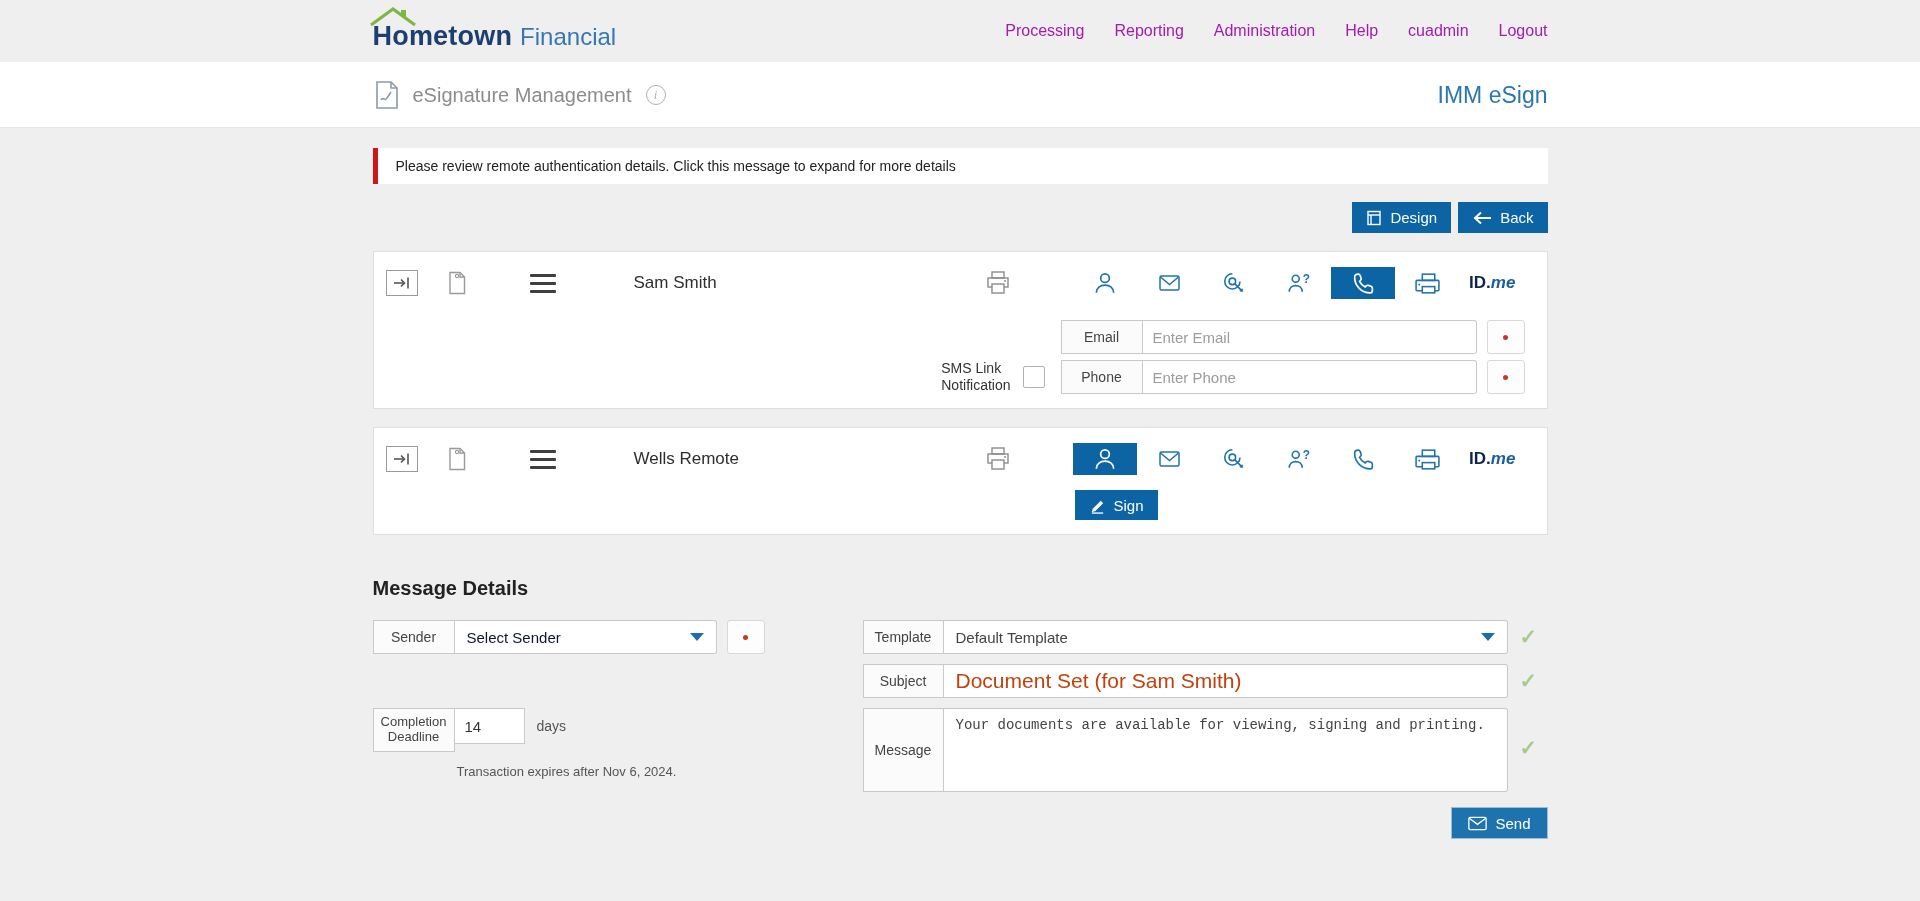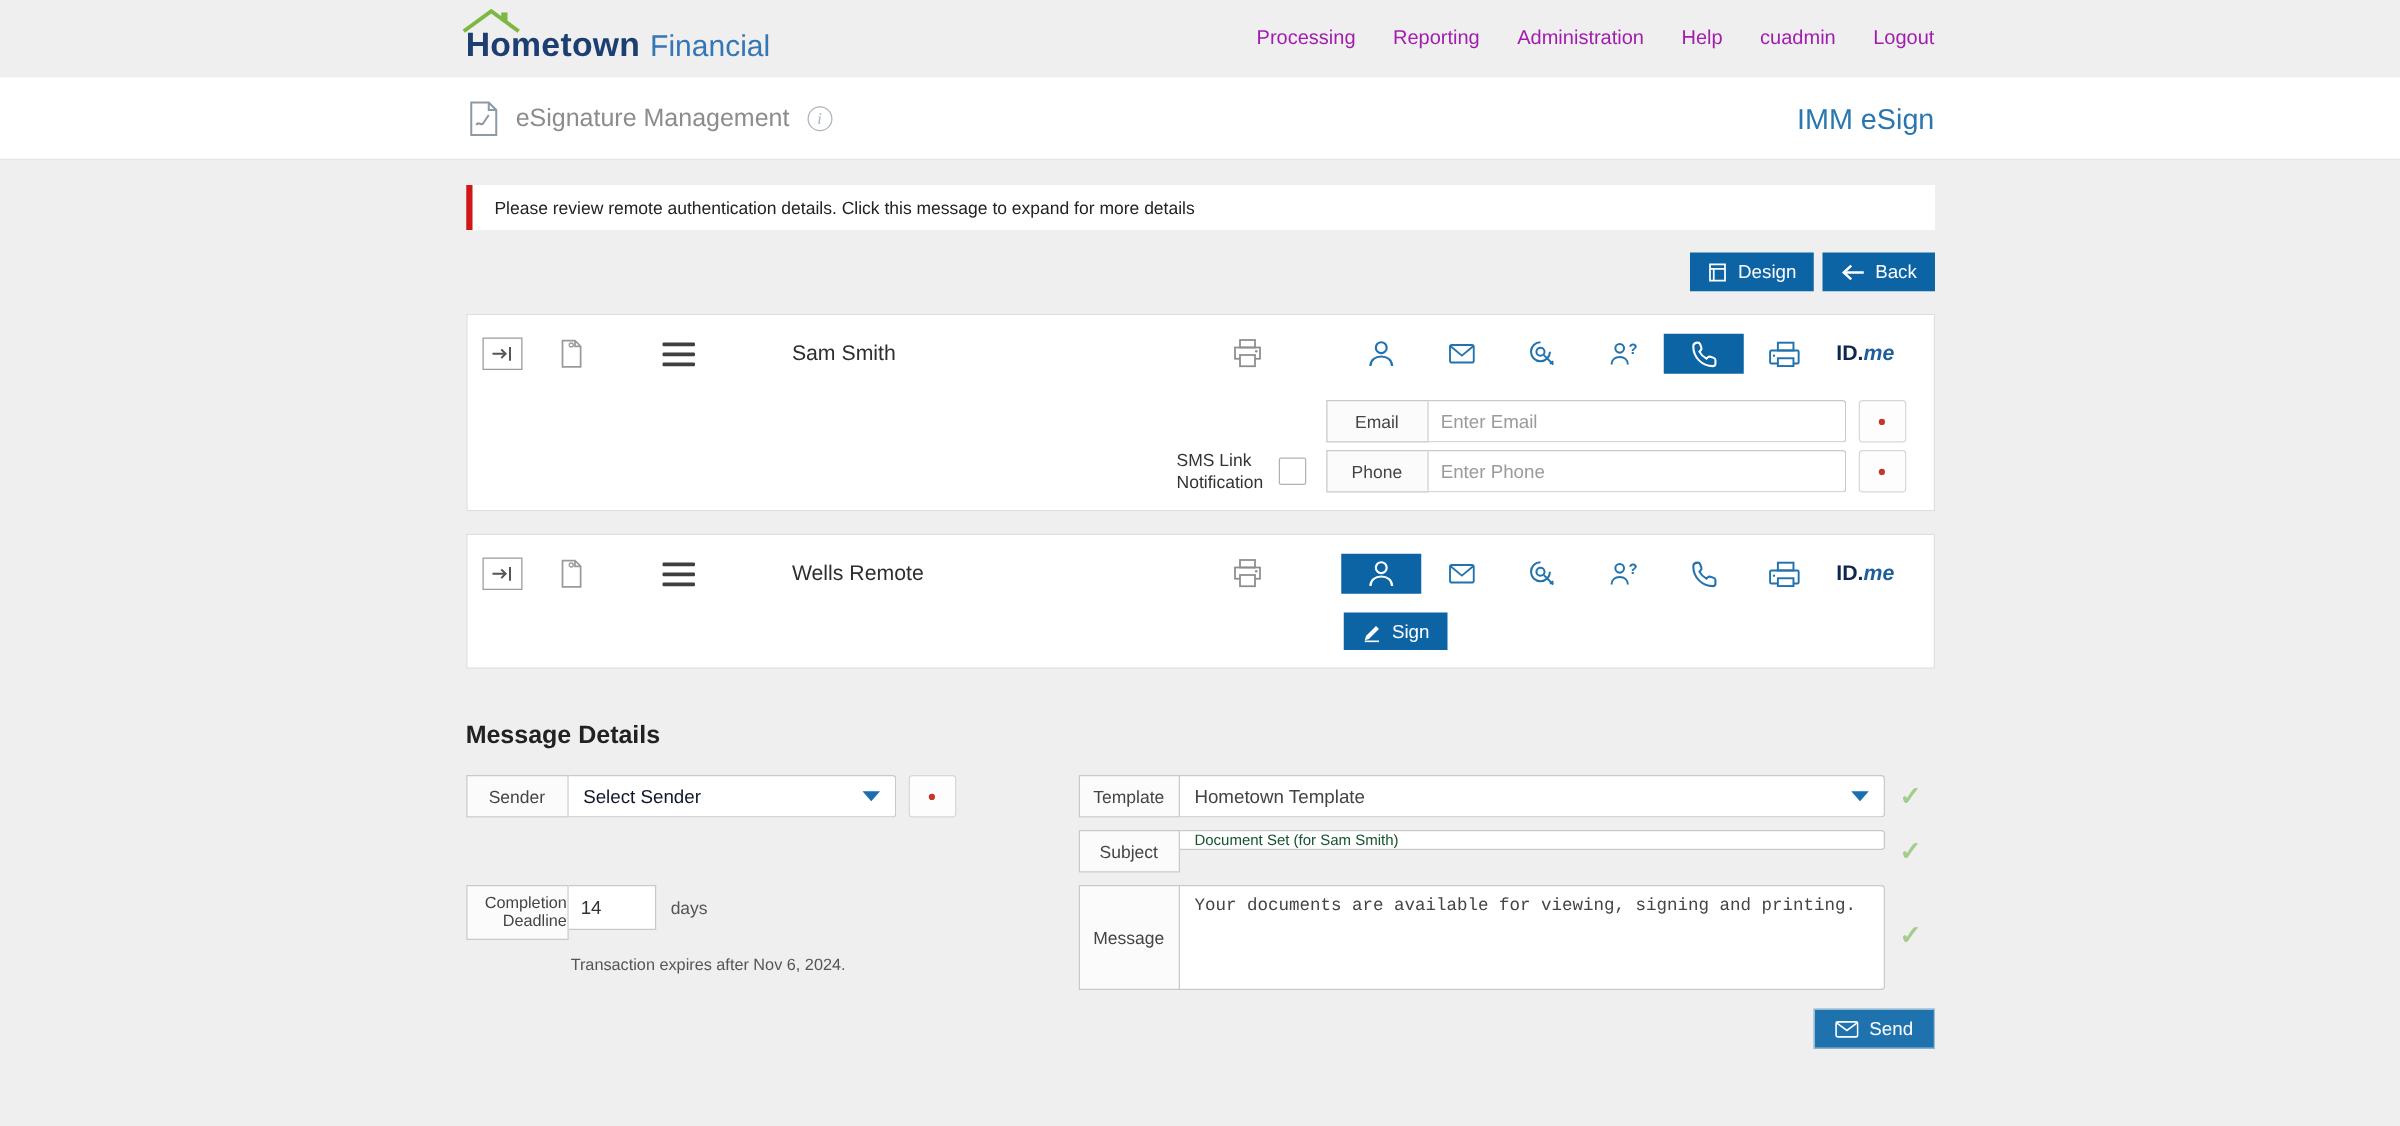--- a/index.html
+++ b/index.html
@@ -78,29 +78,29 @@
 
   .field-row { display: flex; align-items: flex-start; margin-bottom: 10px; }
   .dropdown { height: 34px; background: #fff; border: 1px solid #c9c9c9; border-left: none; display: flex; align-items: center; justify-content: space-between; padding: 0 12px; cursor: pointer; border-radius: 0 3px 3px 0; }
   .dropdown .val { font-size: 15px; }
   .val.placeholder { color: #0f172a; }
   .val.filled { color: #444; }
   .caret { width: 0; height: 0; border-left: 7px solid transparent; border-right: 7px solid transparent; border-top: 8px solid #1d6eae; }
 
   .sender-dd { width: 262px; }
   .deadline-row { margin-top: 54px; }
-  .label-box.tall { height: 44px; font-size: 13px; align-items: flex-end; }
+  .label-box.tall { height: 44px; font-size: 13px; }
   .num-input { width: 70px; height: 36px; border: 1px solid #c9c9c9; border-left: none; padding: 0 10px; font-size: 15px; font-family: inherit; color: #333; }
   .days { font-size: 14px; color: #555; margin-left: 12px; margin-top: 10px; }
   .expires { margin-top: 12px; margin-left: 84px; font-size: 13px; color: #555; }
 
   .rc-label { width: 81px; min-height: 34px; align-self: stretch; }
   .rc-field { width: 564px; }
   .check { font-size: 21px; color: #a4cc8b; margin-left: 12px; margin-top: 5px; font-weight: bold; }
-  .subject-input { width: 564px; height: 16px; border: 1px solid #c9c9c9; border-left: none; padding: 0 12px; font-size: 12px; font-family: inherit; color: #14532d; border-radius: 0 3px 3px 0; }
+  .subject-input { width: 564px; height: 34px; border: 1px solid #c9c9c9; border-left: none; padding: 0 12px; font-size: 21px; font-family: inherit; color: #c2410c; border-radius: 0 3px 3px 0; }
   .message-area { width: 564px; height: 84px; border: 1px solid #c9c9c9; border-left: none; padding: 8px 12px; font-size: 14px; font-family: Liberation Mono, monospace; color: #444; resize: none; border-radius: 0 3px 3px 0; }
   .send-row { display: flex; justify-content: flex-end; margin-top: 15px; padding-right: 0; }
   .send-btn { display: inline-flex; align-items: center; gap: 8px; height: 32px; padding: 0 16px; background: #2980b9; background: #1e73ae; color: #fff; border: 1px solid #9bbdd6; font-size: 15px; font-family: inherit; cursor: pointer; }
 
   svg { display: block; }
 </style>
 </head>
 <body>
 
 <header class="topbar">
@@ -376,21 +376,21 @@
           <input class="num-input" type="text" value="14" style="">
           <span class="days">days</span>
         </div>
         <div class="expires">Transaction expires after Nov 6, 2024.</div>
       </div>
 
       <div class="right-col">
         <div class="field-row">
           <span class="label-box rc-label">Template</span>
           <div class="dropdown rc-field">
-            <span class="val filled">Hometown Template</span>
+            <span class="val filled">Default Template</span>
             <span class="caret"></span>
           </div>
           <span class="check">✓</span>
         </div>
 
         <div class="field-row">
           <span class="label-box rc-label">Subject</span>
           <input class="subject-input" type="text" value="Document Set (for Sam Smith)" style="">
           <span class="check">✓</span>
         </div>

